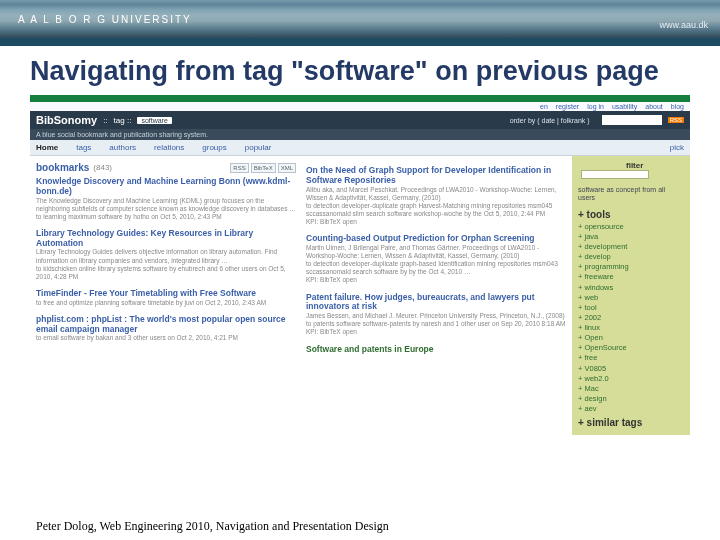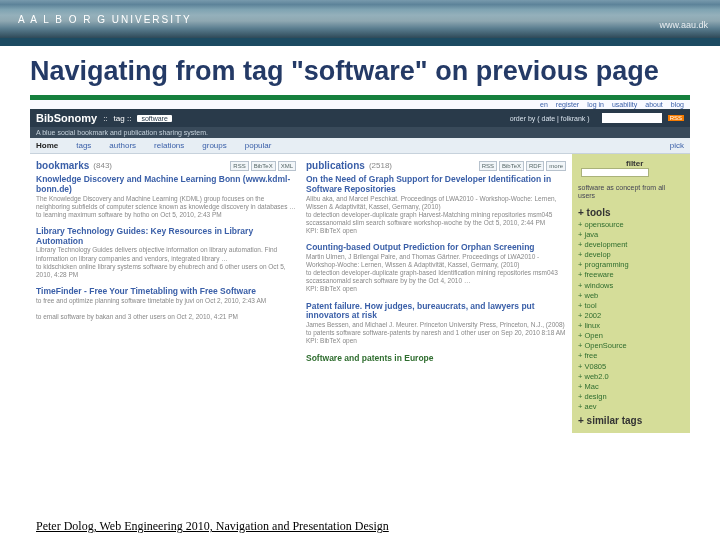--- a/index.html
+++ b/index.html
@@ -7,21 +7,21 @@
   .banner {
     width: 100%; height: 46px;
     background: linear-gradient(180deg, #789aad 0%, #5d8399 12%, #7fa3b2 25%, #94b0bb 40%, #8fa8b2 55%, #5a7d8f 75%, #2f4958 100%);
     position: relative;
     border-bottom: 8px solid #1d4b62;
   }
   .banner-logo { position: absolute; left: 18px; top: 14px; color: #fff; font-size: 10px; letter-spacing: 2px; }
   .banner-url { position: absolute; right: 12px; top: 20px; font-size: 9px; color: #e8edf0; }
   .slide-body { padding: 10px 30px 0 30px; }
   .slide-title { font-family: "Gill Sans", "Gill Sans MT", "Trebuchet MS", sans-serif; font-size: 27px; font-weight: 700; color: #243a66; line-height: 1.15; margin-bottom: 8px; }
-  .app { display: flex; flex-direction: column; font-size: 8px; color: #333; border-top: 5px solid #15803d; }
+  .app { display: flex; flex-direction: column; font-size: 8px; color: #333; border-top: 7px solid #15803d; }
   .app-top { display:flex; justify-content:flex-end; gap:8px; padding:1px 6px; font-size:7px; color:#3a5fa8; background:#f9faff; }
   .app-top span { cursor:pointer; }
   .app-hdr { background:#293a4a; color:#fff; padding:3px 6px; display:flex; align-items:center; gap:6px; }
   .app-hdr .site { font-size:11px; font-weight:bold; }
   .app-hdr .tag-badge { background:#fff; color:#293a4a; padding:0 4px; border-radius:1px; font-size:7px; }
   .app-hdr .order { color:#d8e2ec; font-size:7px; margin-left:auto; }
   .app-hdr .search { background:#fff; width:60px; height:10px; display:inline-block; margin-left:6px; }
   .app-hdr .rss { background:#f47a00; color:#fff; font-size:6px; padding:0 2px; }
   .app-sub { background:#394a5a; color:#c5d1db; font-size:7px; padding:2px 6px; }
   .app-nav { background:#e7eef4; padding:3px 6px; display:flex; gap:18px; font-size:8px; color:#3a5fa8; border-bottom:1px solid #c7d2dc; }
@@ -37,21 +37,21 @@
   .item { margin:4px 0 8px 0; }
   .item .ttl { color:#3a5fa8; font-weight:bold; font-size:8.5px; line-height:1.15; }
   .item .ttl.green { color:#2f6d2f; }
   .item .meta, .item .meta2 { color:#888; font-size:6.5px; line-height:1.25; overflow:hidden; text-overflow:ellipsis; }
   .sidebar { width:118px; background:#d5dd99; padding:5px 6px; font-size:8px; color:#333; }
   .sidebar .filter-lbl { font-weight:bold;margin-left:48px; }
   .sidebar .filter-box { background:#fff; width:68px; height:9px; display:inline-block; border:1px solid #aab27a; margin-left:3px; }
   .sidebar .concept { margin:5px 0 6px 0; font-size:7px; line-height:1.2; color:#445; }
   .sidebar h4 { font-size:10px; font-weight:bold; margin:3px 0 2px 0; color:#333; }
   .sidebar .tags span { display:block; color:#2f6d2f; font-size:7.5px; line-height:1.35; }
-  .footer-cite { position:absolute; bottom:6px; left:36px; font-family: "Times New Roman", Times, serif; font-size:12px; text-decoration: underline; color:#000; }
+  .footer-cite { position:absolute; bottom:6px; left:36px; font-family: "Times New Roman", Times, serif; font-size:12px; color:#000; }
 </style>
 </head>
 <body>
 
 <div class="banner">
   <div class="banner-logo">A A L B O R G   UNIVERSITY</div>
   <div class="banner-url">www.aau.dk</div>
 </div>
 
 <div class="slide-body">
@@ -109,35 +109,26 @@
           <div class="item">
             <div class="ttl">Library Technology Guides: Key Resources in Library Automation</div>
             <div class="meta">Library Technology Guides delivers objective information on library automation. Find information on library companies and vendors, integrated library …</div>
             <div class="meta">to kidschicken online library systems software by ehubrech and 6 other users on Oct 5, 2010, 4:28 PM</div>
           </div>
           <div class="item">
             <div class="ttl">TimeFinder - Free Your Timetabling with Free Software</div>
             <div class="meta">to free and optimize planning software timetable by juvi on Oct 2, 2010, 2:43 AM</div>
           </div>
           <div class="item">
+            <div class="ttl">phplist.com : phpList : The world's most popular open source email campaign manager</div>
             <div class="meta">to email software by bakan and 3 other users on Oct 2, 2010, 4:21 PM</div>
           </div>
         </div>
 
         <div class="col">
-          <div class="col-hdr">
-            <span class="title">publications</span>
-            <span class="count">(2518)</span>
-            <span class="chips">
-              <span class="chip">RSS</span>
-              <span class="chip">BibTeX</span>
-              <span class="chip">RDF</span>
-              <span class="chip">more</span>
-            </span>
-          </div>
           <div class="item">
             <div class="ttl">On the Need of Graph Support for Developer Identification in Software Repositories</div>
             <div class="meta">Alibu aka, and Marcel Peschkat. Proceedings of LWA2010 - Workshop-Woche: Lernen, Wissen &amp; Adaptivität, Kassel, Germany, (2010)</div>
             <div class="meta">to detection developer-duplicate graph Harvest-Matching mining repositories msm045 sccassanomald slim search software workshop-woche by the Oct 5, 2010, 2:44 PM</div>
             <div class="meta2">KPI: BibTeX open</div>
           </div>
           <div class="item">
             <div class="ttl">Counting-based Output Prediction for Orphan Screening</div>
             <div class="meta">Martin Ulmen, J Brilengal Paire, and Thomas Gärtner. Proceedings of LWA2010 - Workshop-Woche: Lernen, Wissen &amp; Adaptivität, Kassel, Germany, (2010)</div>
             <div class="meta">to detection developer-duplicate graph-based Identification mining repositories msm043 sccassanomald search software by by the Oct 4, 2010 …</div>

